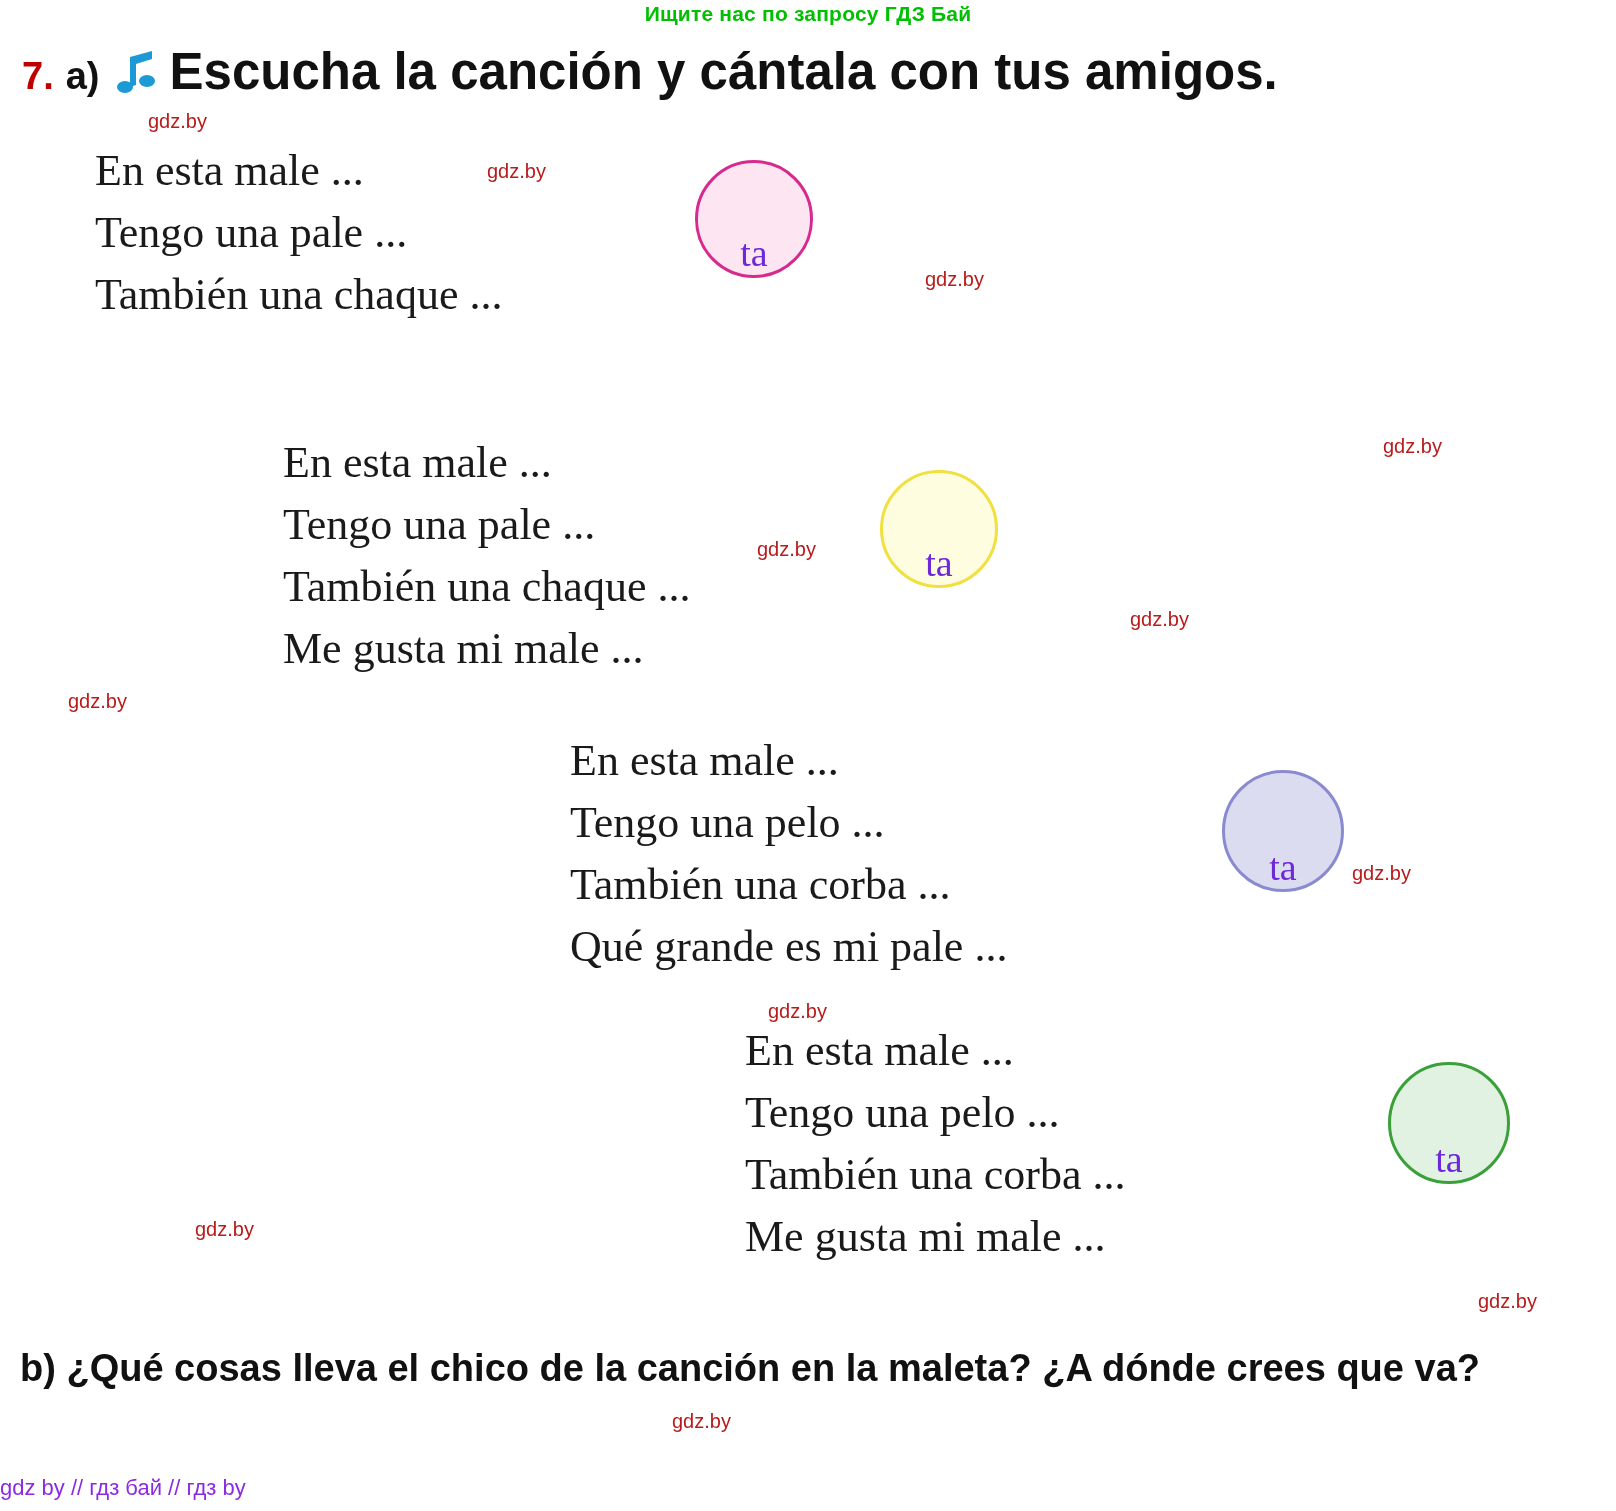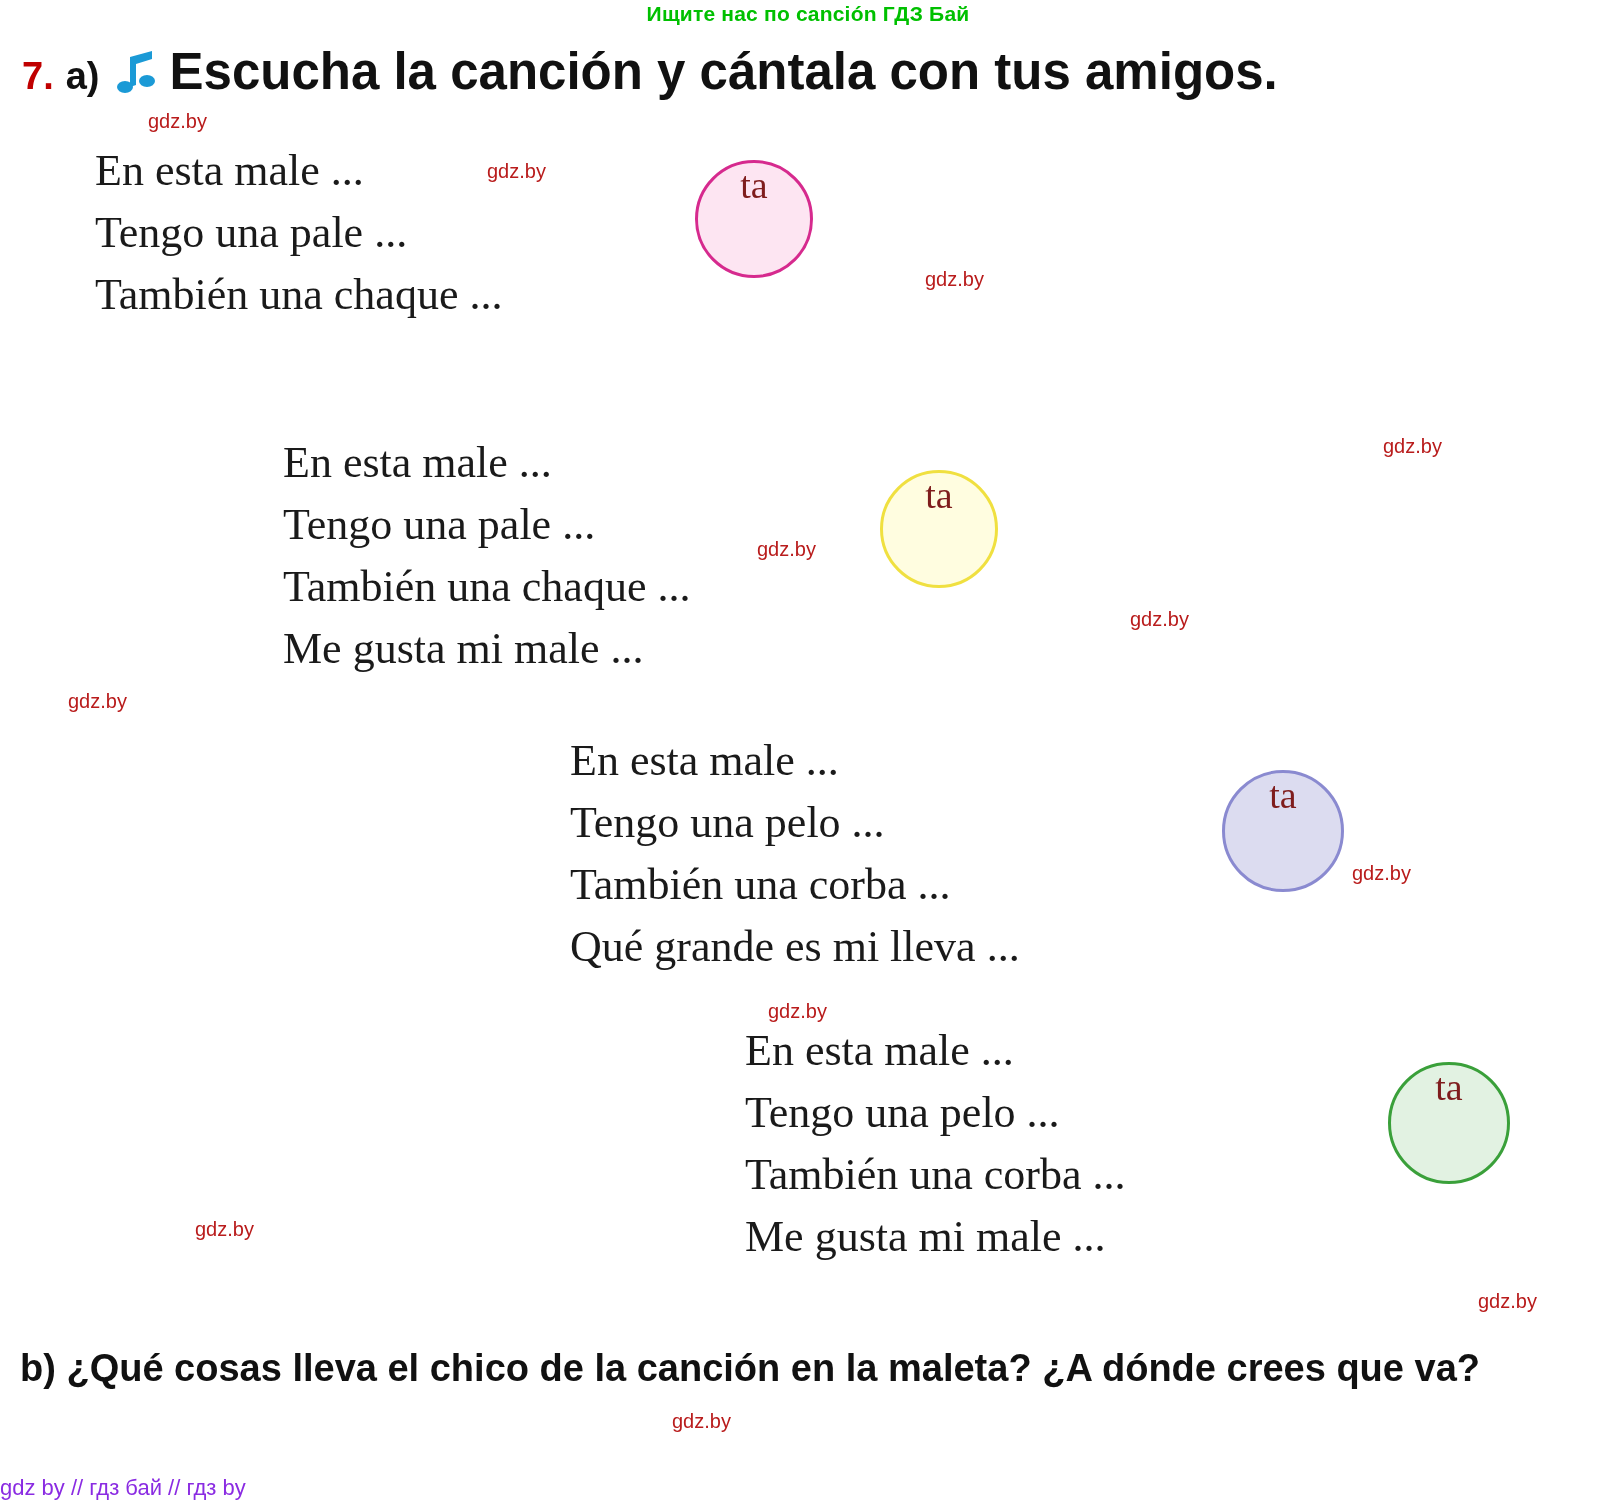--- a/index.html
+++ b/index.html
@@ -76,25 +76,25 @@
     color: #1a1a1a;
     white-space: nowrap;
   }
   .stanza div { }
 
   
   .bubble {
     position: absolute;
     border-radius: 50%;
     display: flex;
-    align-items: flex-start;
+    align-items: flex-end;
     justify-content: center;
     font-family: "Liberation Serif", serif;
     font-size: 38px;
-    color: #7f1d1d;
+    color: #6d28d9;
     box-sizing: border-box;
   }
 
   
   .qb {
     position: absolute;
     left: 20px;
     top: 1330px;
     width: 1590px;
     font-family: "Liberation Sans", sans-serif;
@@ -122,21 +122,21 @@
     color: #8a2be2;
     font-size: 22px;
     font-family: "Liberation Sans", sans-serif;
   }
 </style>
 </head>
 <body>
 
 <div class="page">
 
-  <div class="top-banner">Ищите нас по canción ГДЗ Бай</div>
+  <div class="top-banner">Ищите нас по запросу ГДЗ Бай</div>
 
   <div class="ex-head">
     <span class="ex-num">7.</span>
     <span class="ex-letter">a)</span>
     <span class="note-icon">
       <svg width="44" height="46" viewBox="0 0 44 46" aria-hidden="true">
         <path d="M16 40 L16 10 L38 4 L38 12 L22 17 L22 38 Z" fill="#1b9ad6"></path>
         <ellipse cx="11" cy="40" rx="8" ry="6" fill="#1b9ad6"></ellipse>
         <ellipse cx="33" cy="34" rx="8" ry="6" fill="#1b9ad6"></ellipse>
       </svg>
@@ -155,21 +155,21 @@
     <div>En esta male ...</div>
     <div>Tengo una pale ...</div>
     <div>También una chaque ...</div>
     <div>Me gusta mi male ...</div>
   </div>
 
   <div class="stanza" style="left:570px; top:730px;">
     <div>En esta male ...</div>
     <div>Tengo una pelo ...</div>
     <div>También una corba ...</div>
-    <div>Qué grande es mi lleva ...</div>
+    <div>Qué grande es mi pale ...</div>
   </div>
 
   <div class="stanza" style="left:745px; top:1020px;">
     <div>En esta male ...</div>
     <div>Tengo una pelo ...</div>
     <div>También una corba ...</div>
     <div>Me gusta mi male ...</div>
   </div>
 
   <div class="bubble" style="left:695px; top:160px; width:118px; height:118px; background:#fde5f2; border:3px solid #d62a8e;">

